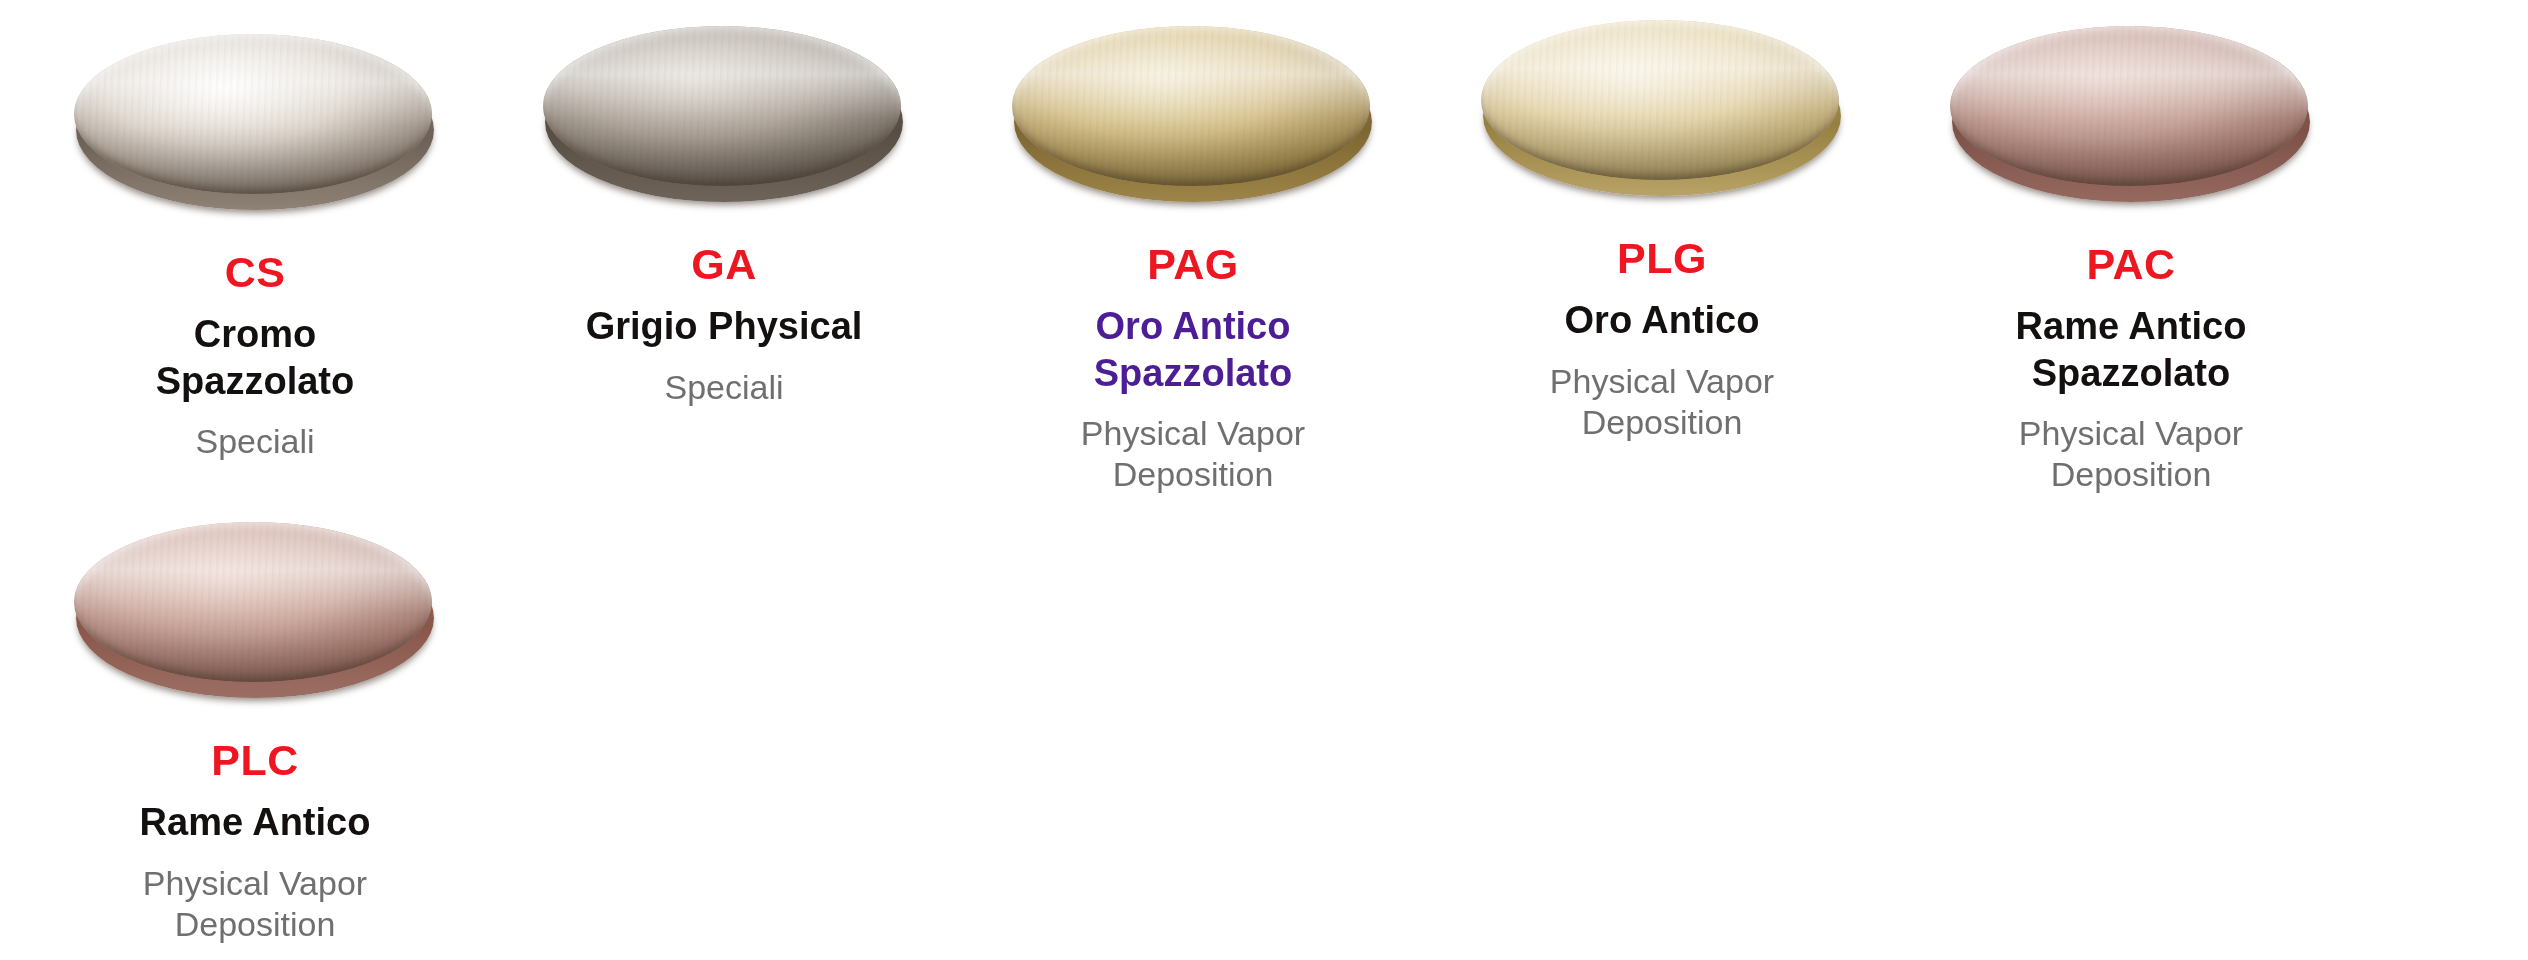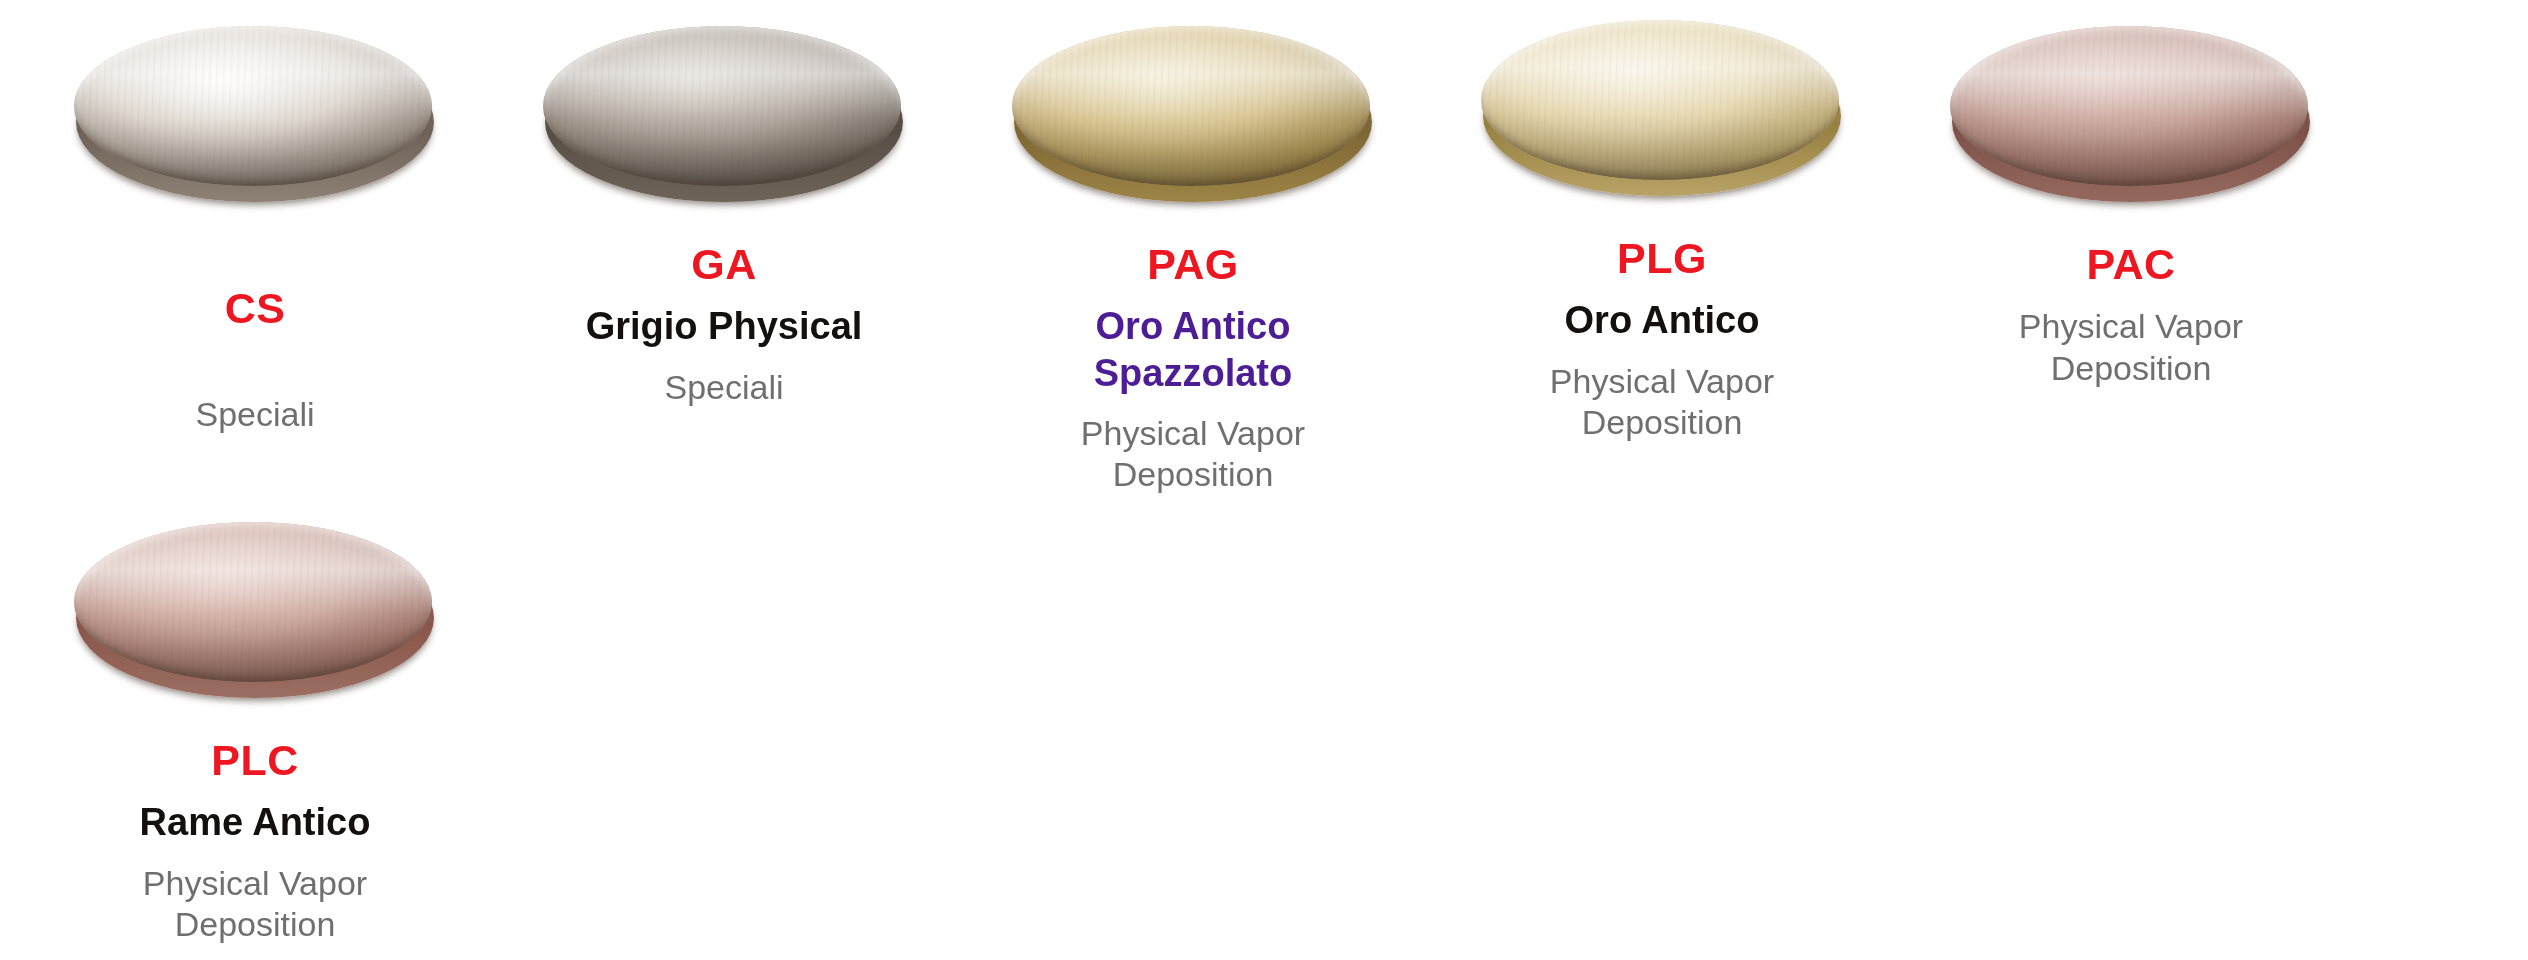--- a/index.html
+++ b/index.html
@@ -106,30 +106,31 @@
     line-height: 1.22;
     text-align: center;
     margin: 3px;
     max-width: 300px;
   }
 </style>
 </head>
 <body>
 
 <div id="finish-grid" style="background: rgb(255, 255, 255);">
-    <div class="finish-item" style="left: 20px; top: 26px; gap: 44px;">
+    <div class="finish-item" style="left: 20px; top: 34px;">
       <div class="swatch-wrap">
         <div class="swatch-rim" style="background: linear-gradient(rgb(142, 129, 117) 0%, rgb(109, 96, 86) 55%, rgb(142, 129, 117) 100%);"></div>
         <div class="swatch-face" style="background: radial-gradient(62% 70% at 42% 34%, rgb(253, 252, 250) 0%, rgb(216, 207, 197) 52%, rgb(142, 129, 117) 100%);">
           <div class="swatch-sheen" style="background: linear-gradient(rgba(255, 255, 255, 0.3) 0%, rgba(255, 255, 255, 0.62) 30%, rgba(255, 255, 255, 0.12) 58%, rgba(0, 0, 0, 0.1) 80%, rgba(0, 0, 0, 0.26) 100%);"></div>
           <div class="swatch-brush" style="background: repeating-linear-gradient(92deg, rgba(255, 255, 255, 0) 0px, rgba(255, 255, 255, 0) 3px, rgba(0, 0, 0, 0.043) 4px, rgba(255, 255, 255, 0) 7px);"></div>
           <div class="swatch-edge"></div>
         </div>
       </div>
       <div class="finish-code" style="color: rgb(238, 22, 32);">CS</div>
+      <div class="finish-name" style="color: rgb(19, 16, 15);">Cromo Spazzolato</div>
       <div class="finish-process" style="color: rgb(111, 111, 111);">Speciali</div>
     </div>
     <div class="finish-item" style="left: 489px; top: 26px;">
       <div class="swatch-wrap">
         <div class="swatch-rim" style="background: linear-gradient(rgb(110, 100, 89) 0%, rgb(86, 77, 68) 55%, rgb(110, 100, 89) 100%);"></div>
         <div class="swatch-face" style="background: radial-gradient(62% 70% at 42% 34%, rgb(207, 199, 189) 0%, rgb(167, 156, 145) 52%, rgb(110, 100, 89) 100%);">
           <div class="swatch-sheen" style="background: linear-gradient(rgba(255, 255, 255, 0.3) 0%, rgba(255, 255, 255, 0.62) 30%, rgba(255, 255, 255, 0.12) 58%, rgba(0, 0, 0, 0.1) 80%, rgba(0, 0, 0, 0.26) 100%);"></div>
           <div class="swatch-brush" style="background: repeating-linear-gradient(92deg, rgba(255, 255, 255, 0) 0px, rgba(255, 255, 255, 0) 3px, rgba(0, 0, 0, 0.043) 4px, rgba(255, 255, 255, 0) 7px);"></div>
           <div class="swatch-edge"></div>
         </div>
@@ -167,20 +168,21 @@
     <div class="finish-item" style="left: 1896px; top: 26px;">
       <div class="swatch-wrap">
         <div class="swatch-rim" style="background: linear-gradient(rgb(150, 105, 95) 0%, rgb(125, 81, 72) 55%, rgb(150, 105, 95) 100%);"></div>
         <div class="swatch-face" style="background: radial-gradient(62% 70% at 42% 34%, rgb(217, 182, 172) 0%, rgb(194, 154, 144) 52%, rgb(150, 105, 95) 100%);">
           <div class="swatch-sheen" style="background: linear-gradient(rgba(255, 255, 255, 0.3) 0%, rgba(255, 255, 255, 0.62) 30%, rgba(255, 255, 255, 0.12) 58%, rgba(0, 0, 0, 0.1) 80%, rgba(0, 0, 0, 0.26) 100%);"></div>
           <div class="swatch-brush" style="background: repeating-linear-gradient(92deg, rgba(255, 255, 255, 0) 0px, rgba(255, 255, 255, 0) 3px, rgba(0, 0, 0, 0.043) 4px, rgba(255, 255, 255, 0) 7px);"></div>
           <div class="swatch-edge"></div>
         </div>
       </div>
       <div class="finish-code" style="color: rgb(238, 22, 32);">PAC</div>
+      <div class="finish-name" style="color: rgb(19, 16, 15);">Rame Antico Spazzolato</div>
       <div class="finish-process" style="color: rgb(111, 111, 111);">Physical Vapor Deposition</div>
     </div>
     <div class="finish-item" style="left: 20px; top: 522px;">
       <div class="swatch-wrap">
         <div class="swatch-rim" style="background: linear-gradient(rgb(156, 110, 99) 0%, rgb(137, 86, 74) 55%, rgb(156, 110, 99) 100%);"></div>
         <div class="swatch-face" style="background: radial-gradient(62% 70% at 42% 34%, rgb(224, 191, 180) 0%, rgb(201, 161, 150) 52%, rgb(156, 110, 99) 100%);">
           <div class="swatch-sheen" style="background: linear-gradient(rgba(255, 255, 255, 0.3) 0%, rgba(255, 255, 255, 0.62) 30%, rgba(255, 255, 255, 0.12) 58%, rgba(0, 0, 0, 0.1) 80%, rgba(0, 0, 0, 0.26) 100%);"></div>
           <div class="swatch-brush" style="background: repeating-linear-gradient(92deg, rgba(255, 255, 255, 0) 0px, rgba(255, 255, 255, 0) 3px, rgba(0, 0, 0, 0.043) 4px, rgba(255, 255, 255, 0) 7px);"></div>
           <div class="swatch-edge"></div>
         </div>

